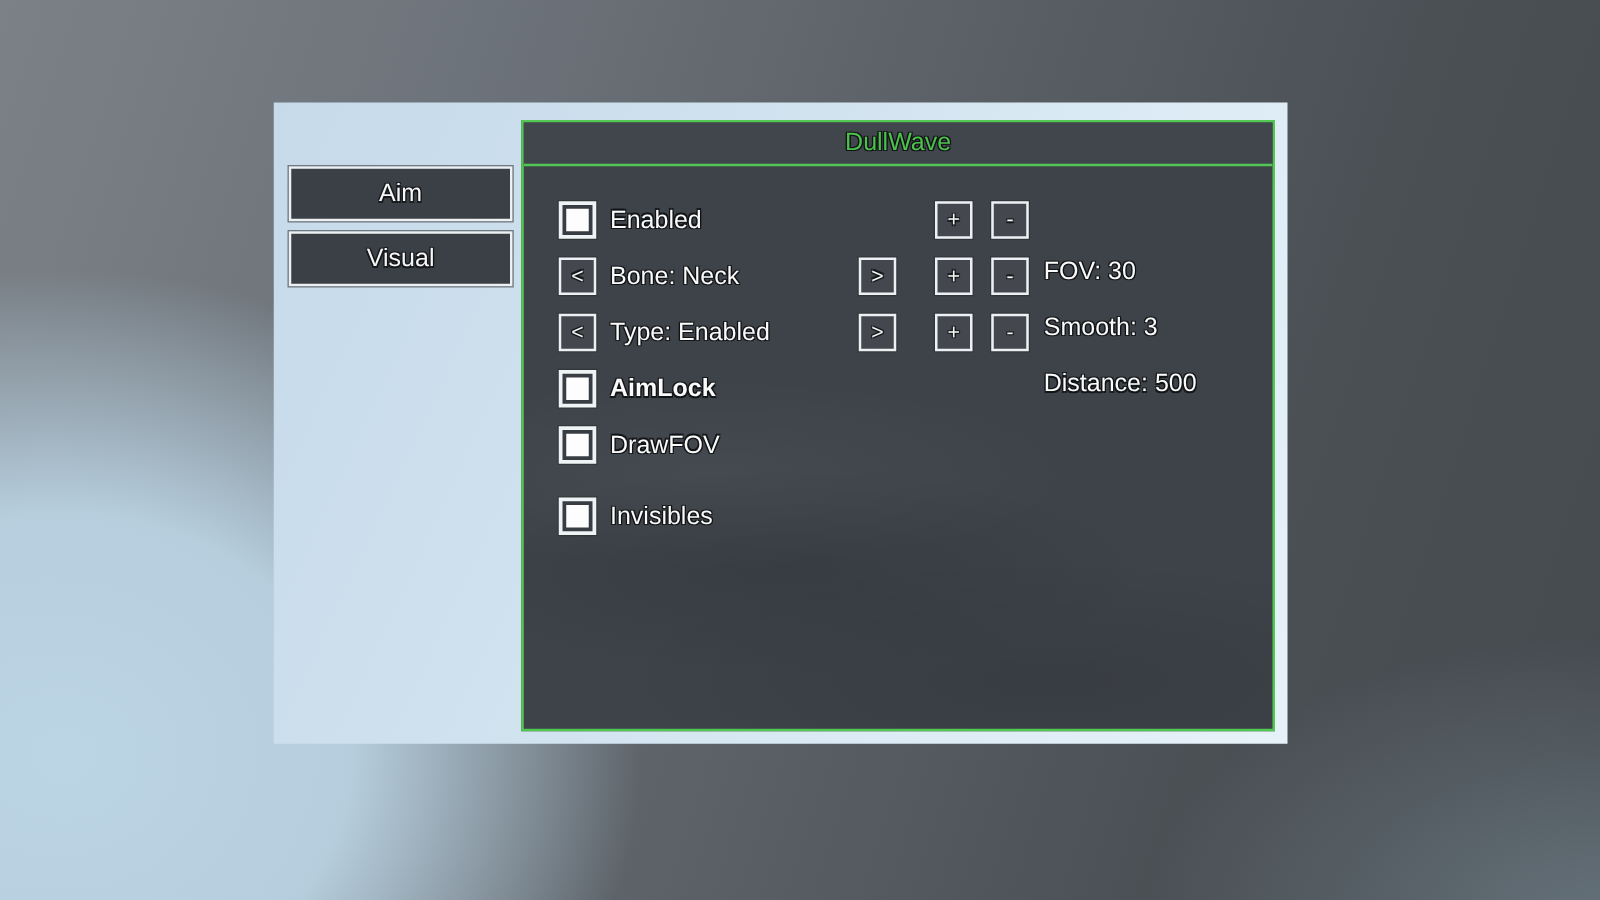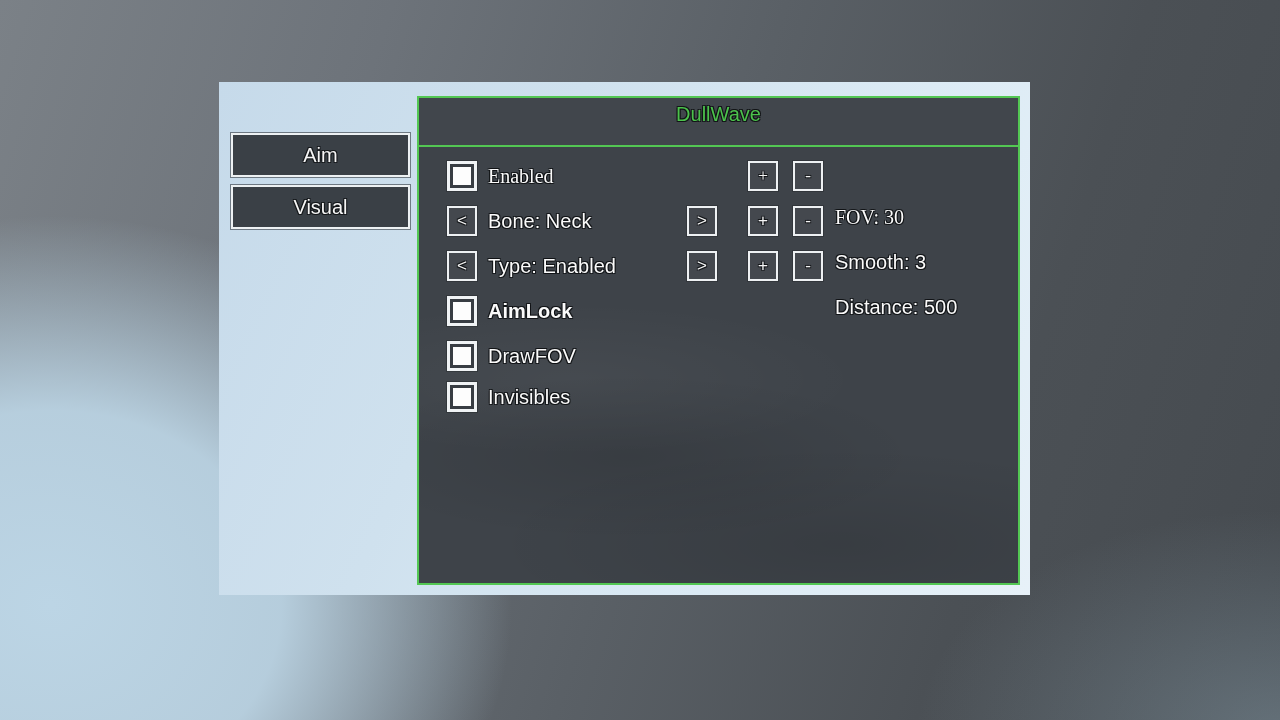--- a/index.html
+++ b/index.html
@@ -36,21 +36,21 @@
   .panel {
     position: absolute; left: 198px; top: 14px; width: 603px; height: 489px;
     border: 2px solid #53c753;
     background:
       radial-gradient(ellipse 420px 120px at 35% 74%, rgba(0,0,0,0.10), rgba(0,0,0,0) 70%),
       radial-gradient(ellipse 500px 140px at 70% 92%, rgba(0,0,0,0.10), rgba(0,0,0,0) 70%),
       radial-gradient(ellipse 420px 110px at 25% 58%, rgba(255,255,255,0.04), rgba(255,255,255,0) 70%),
       #3e4349;
   }
   .panel-header {
-    height: 49px; border-bottom: 2px solid #53c753;
+    height: 35px; border-bottom: 2px solid #53c753;
     background: #41464c;
     text-align: center;
   }
   .panel-title {
     display: inline-block;
     color: #4cc24c; font-size: 20px; line-height: 33px;
     text-shadow: -1px -1px 0 rgba(15,18,20,0.9), 1px -1px 0 rgba(15,18,20,0.9),
                  -1px 1px 0 rgba(15,18,20,0.9), 1px 1px 0 rgba(15,18,20,0.9);
   }
 
@@ -87,26 +87,26 @@
 
   
   .colA { left: 28px; }
   .colLabel { left: 69px; }
   .colNext { left: 268px; }
   .colPlus { left: 329px; }
   .colMinus { left: 374px; }
   .colValue { left: 416px; margin-top: 41px; }
 
   
-  .row1 { top: 63px; font-family: Liberation Serif, serif; }
+  .row1 { top: 63px; }
   .row2 { top: 108px; }
   .row3 { top: 153px; }
   .row4 { top: 198px; font-weight: bold; }
   .row5 { top: 243px; }
-  .row6 { top: 284px; }
+  .row6 { top: 300px; }
 </style>
 </head>
 <body>
 
 <div class="window">
 
   <div class="tab-btn tab-aim">Aim</div>
   <div class="tab-btn tab-visual">Visual</div>
 
   <div class="panel">

